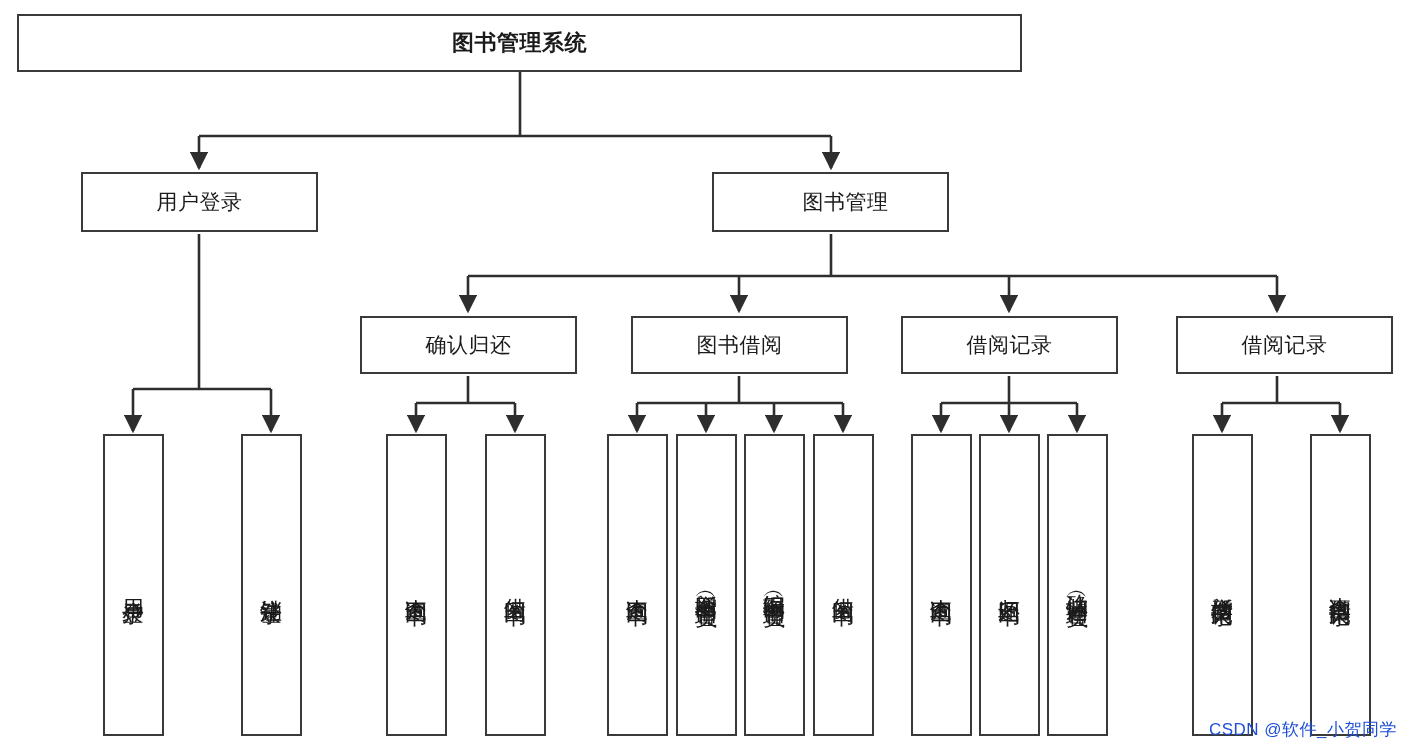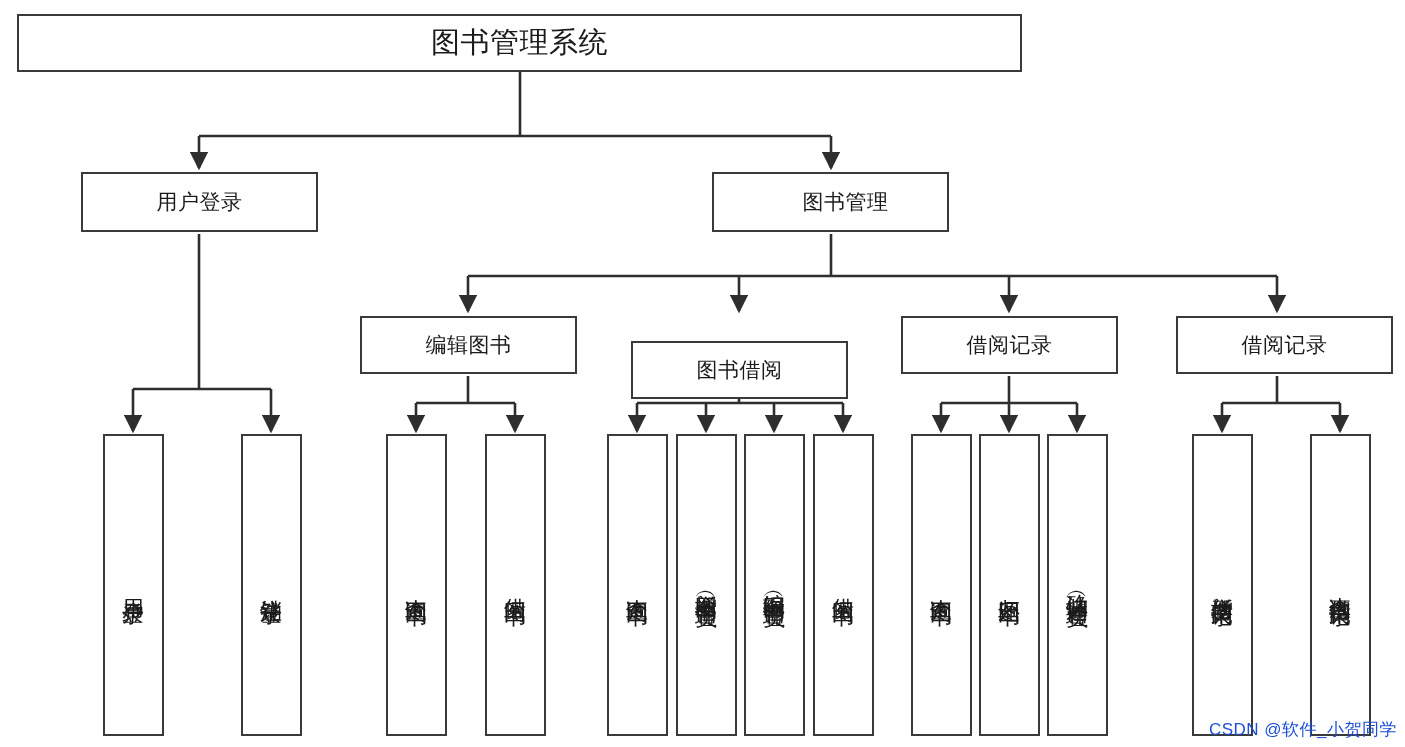--- a/index.html
+++ b/index.html
@@ -39,21 +39,21 @@
     display: block;
     text-align: center;
     letter-spacing: 0.5px;
   }
   
   .node.horiz .lbl {
     font-size: 21px;
     line-height: 1.1;
     white-space: nowrap;
   }
-  .node.root .lbl { font-size: 29px; }
+  .node.root .lbl { font-size: 22px; font-weight: bold; }
   
   .node.vert {
     align-items: center;
     justify-content: center;
   }
   .node.vert .lbl {
     writing-mode: vertical-rl;
     text-orientation: upright;
     font-size: 22px;
     line-height: 1.32;
@@ -133,24 +133,24 @@
 
   <div class="node horiz" style="left:81px; top:172px; width:237px; height:60px;">
     <span class="lbl">用户登录</span>
   </div>
 
   <div class="node horiz" style="left:712px; top:172px; width:237px; height:60px;padding-left:30px;">
     <span class="lbl">图书管理</span>
   </div>
 
   <div class="node horiz" style="left:360px; top:316px; width:217px; height:58px;">
-    <span class="lbl">编辑图书</span>
-  </div>
-
-  <div class="node horiz" style="left:631px; top:316px; width:217px; height:58px;margin-top:25px;">
+    <span class="lbl">确认归还</span>
+  </div>
+
+  <div class="node horiz" style="left:631px; top:316px; width:217px; height:58px;">
     <span class="lbl">图书借阅</span>
   </div>
 
   <div class="node horiz" style="left:901px; top:316px; width:217px; height:58px;">
     <span class="lbl">借阅记录</span>
   </div>
 
   <div class="node horiz" style="left:1176px; top:316px; width:217px; height:58px;">
     <span class="lbl">借阅记录</span>
   </div>

